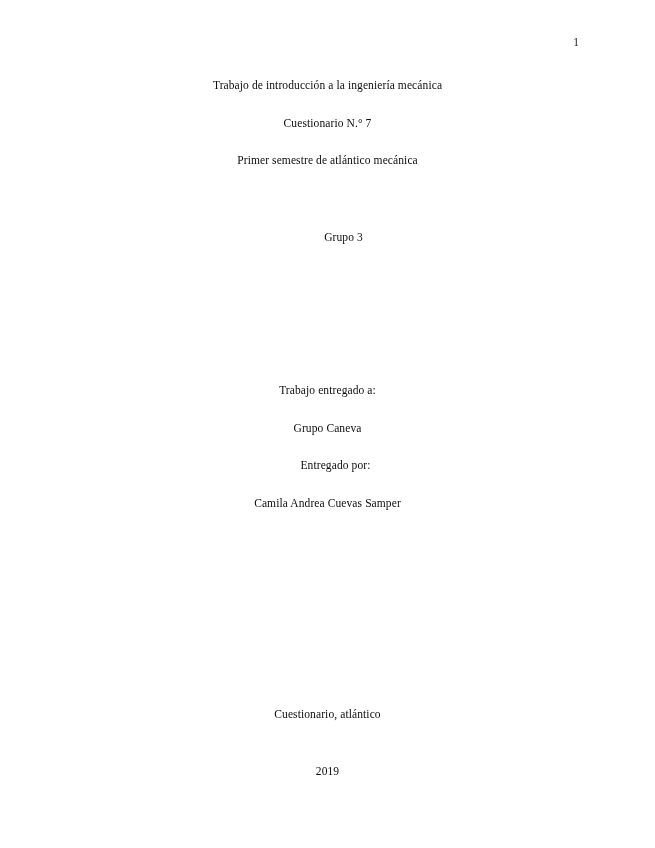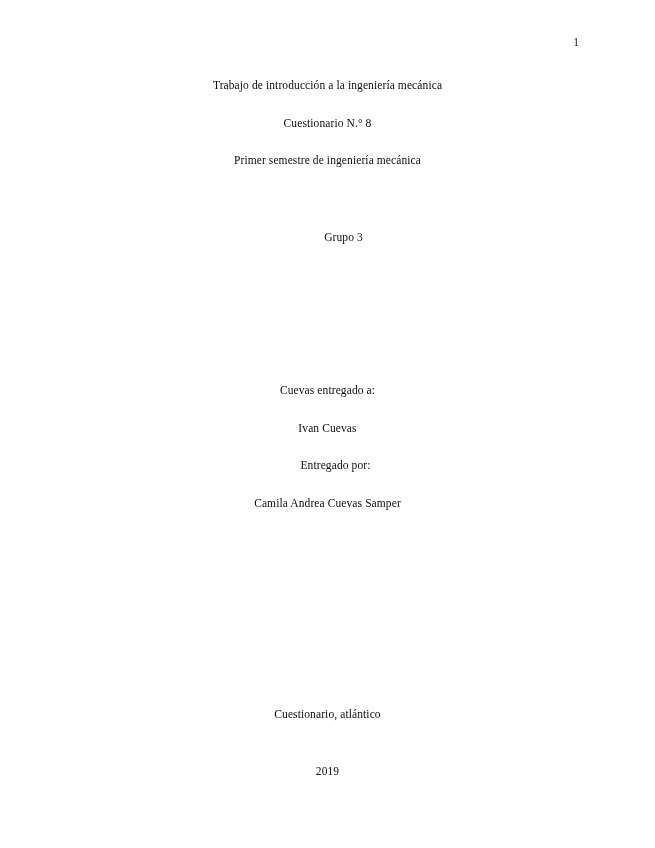--- a/index.html
+++ b/index.html
@@ -54,29 +54,29 @@
 <body>
 
 <div class="page">
 
   <div class="page-number">1</div>
 
   <div class="body-block">
 
     <div class="line l-title">Trabajo de introducción a la ingeniería mecánica</div>
 
-    <div class="line l-quest">Cuestionario N.° 8</div>
+    <div class="line l-quest">Cuestionario N.° 7</div>
 
-    <div class="line l-sem">Primer semestre de ingeniería mecánica</div>
+    <div class="line l-sem">Primer semestre de atlántico mecánica</div>
 
     <div class="line l-group">Grupo 3</div>
 
-    <div class="line l-deliv">Cuevas entregado a:</div>
+    <div class="line l-deliv">Trabajo entregado a:</div>
 
-    <div class="line l-teacher">Ivan Cuevas</div>
+    <div class="line l-teacher">Grupo Caneva</div>
 
     <div class="line l-by">Entregado por:</div>
 
     <div class="line l-student">Camila Andrea Cuevas Samper</div>
 
     <div class="line l-city">Cuestionario, atlántico</div>
 
     <div class="line l-year">2019</div>
 
   </div>

